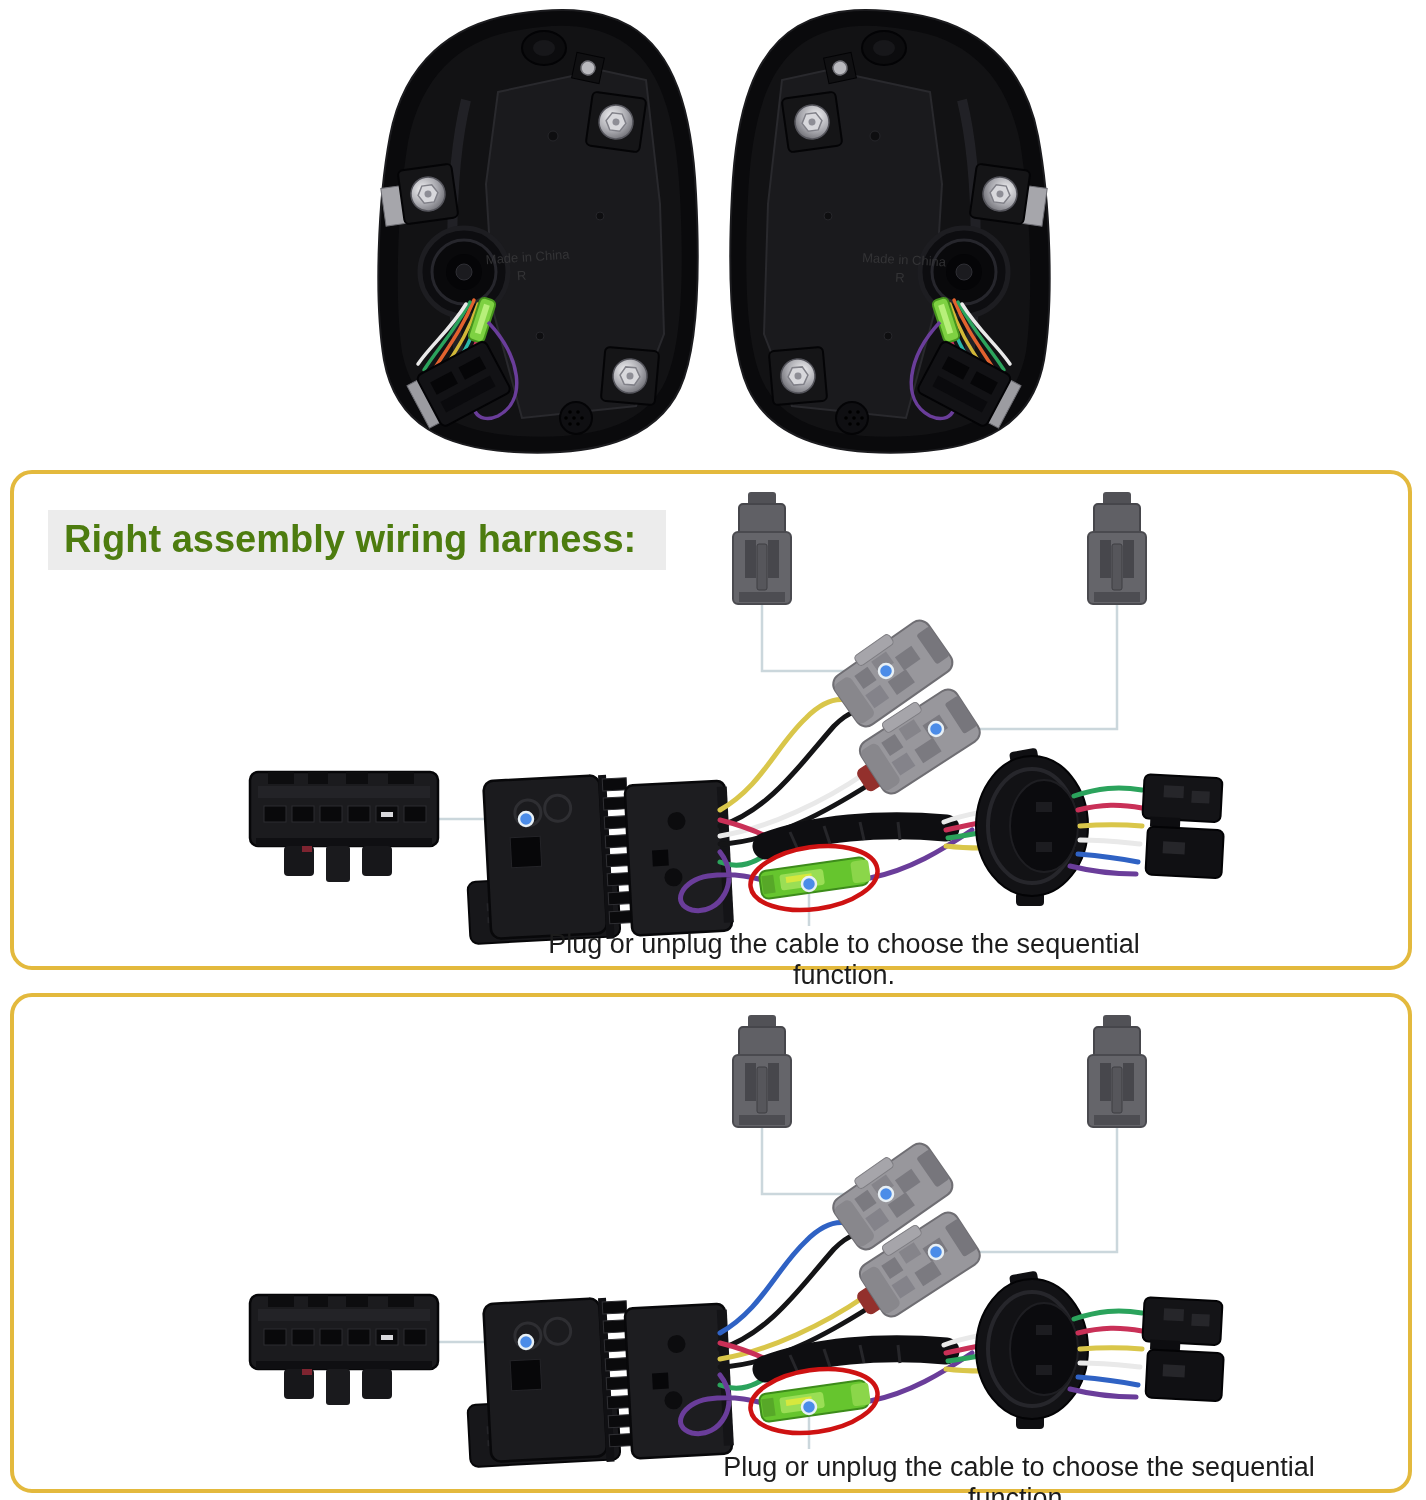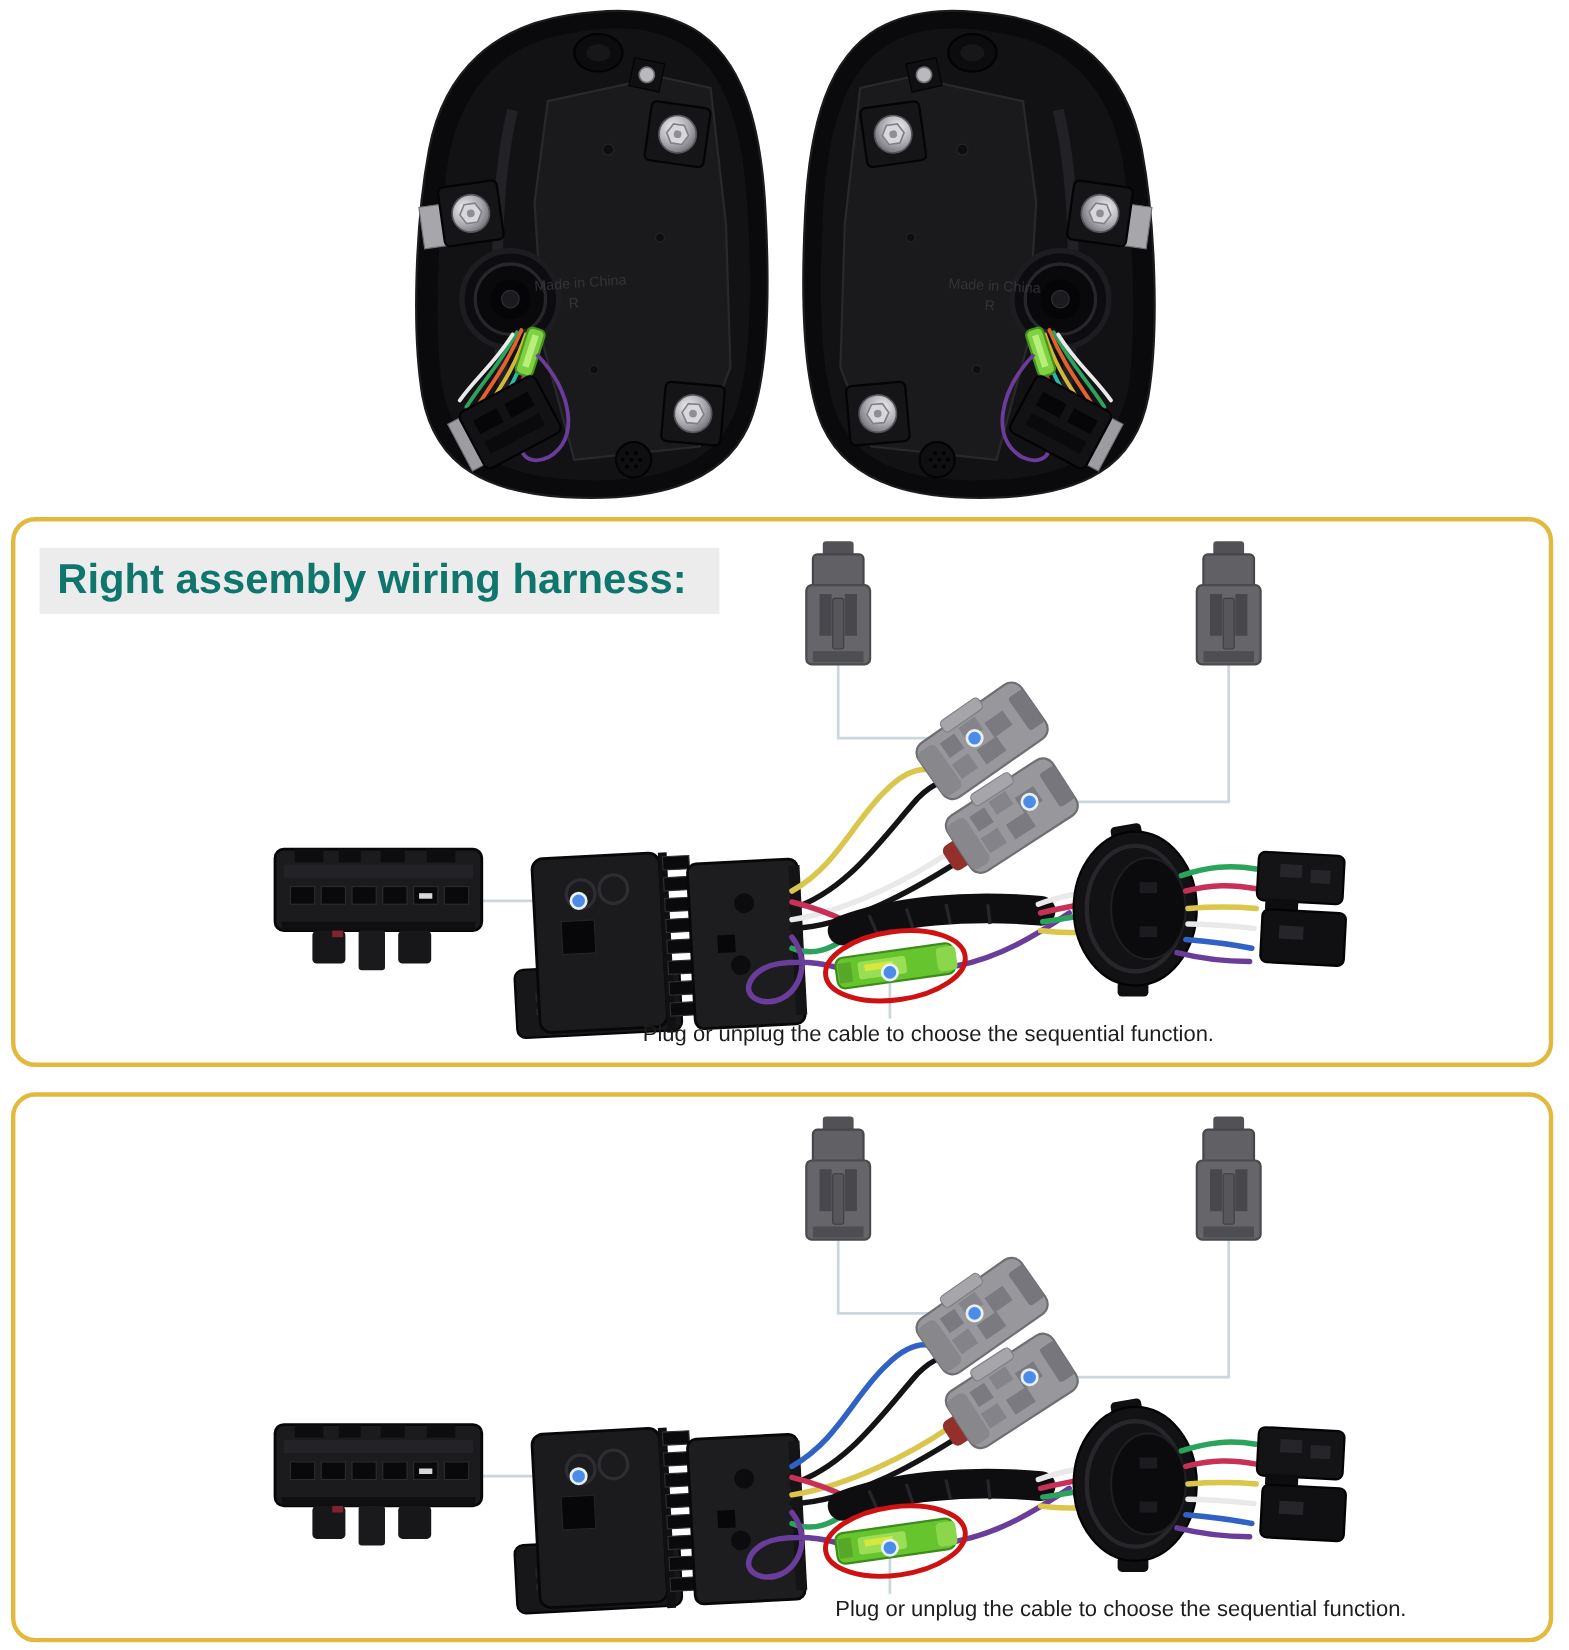--- a/index.html
+++ b/index.html
@@ -8,27 +8,27 @@
 
   .top-photos{position:absolute;left:0;top:0;width:1426px;height:462px;}
 
   .panel{position:absolute;left:10px;width:1402px;height:500px;background:#fff;
          border:4px solid #e3b93d;border-radius:22px;box-sizing:border-box;}
   .panel-right{top:470px; --wireA:#d9c64a; --wireB:#e9e9e9;}
   .panel-left {top:993px; --wireA:#2f62c4; --wireB:#d9c64a;}
 
   .harness{position:absolute;left:0;top:0;width:1394px;height:492px;}
 
-  .heading{position:absolute;margin:0;background:#ececec;color:#0f766e;
+  .heading{position:absolute;margin:12px;background:#ececec;color:#4d7c0f;
            font-weight:bold;font-size:38px;line-height:1.0;
            padding:10px 30px 12px 16px;white-space:nowrap;}
   .panel-right .heading{left:22px;top:24px;}
   .panel-left  .heading{left:22px;top:412px;}
 
-  .caption{position:absolute;font-size:20px;color:#1c1c1c;text-align:center;line-height:1.15;}
+  .caption{position:absolute;font-size:27px;color:#1c1c1c;text-align:center;line-height:1.15;}
   .panel-right .caption{left:490px;top:455px;width:680px;}
   .panel-left  .caption{left:660px;top:455px;width:690px;}
 
   
   .callout{stroke:#cbd7dc;stroke-width:2.5;fill:none;}
   .dot{fill:#4b8ce8;stroke:#e8f0f5;stroke-width:2.5;}
   .wire{fill:none;stroke-width:5;stroke-linecap:round;}
   .wire-thin{fill:none;stroke-width:3.5;stroke-linecap:round;}
   .wireA{stroke:var(--wireA,#d9c64a);}
   .wireB{stroke:var(--wireB,#e9e9e9);}

